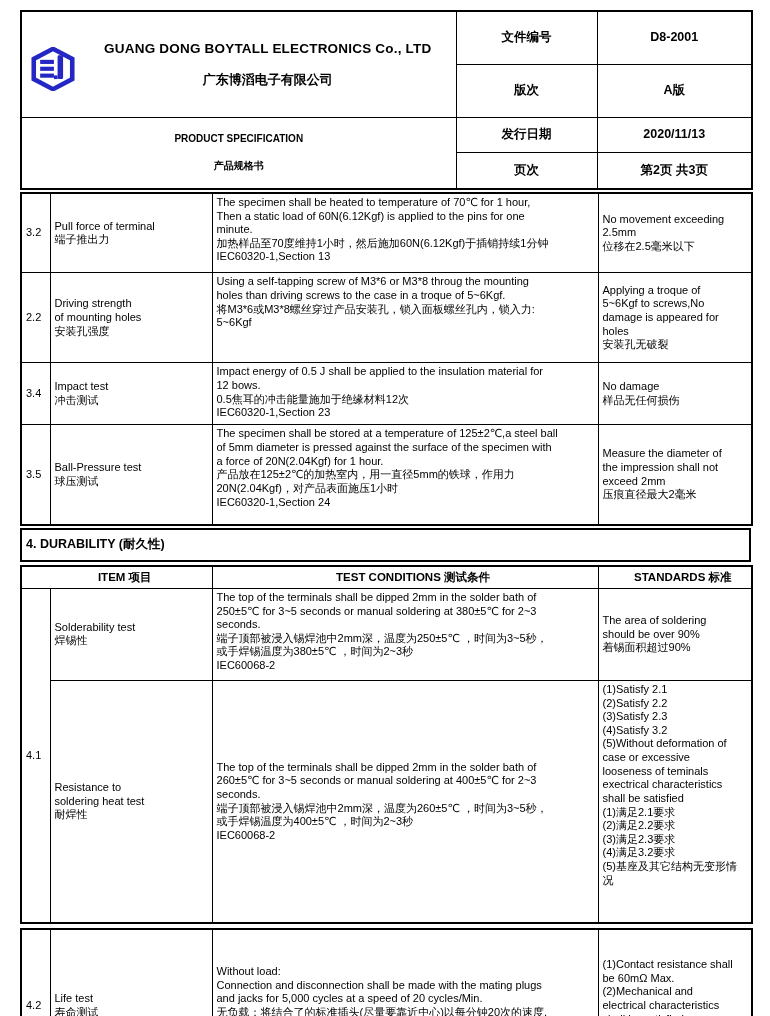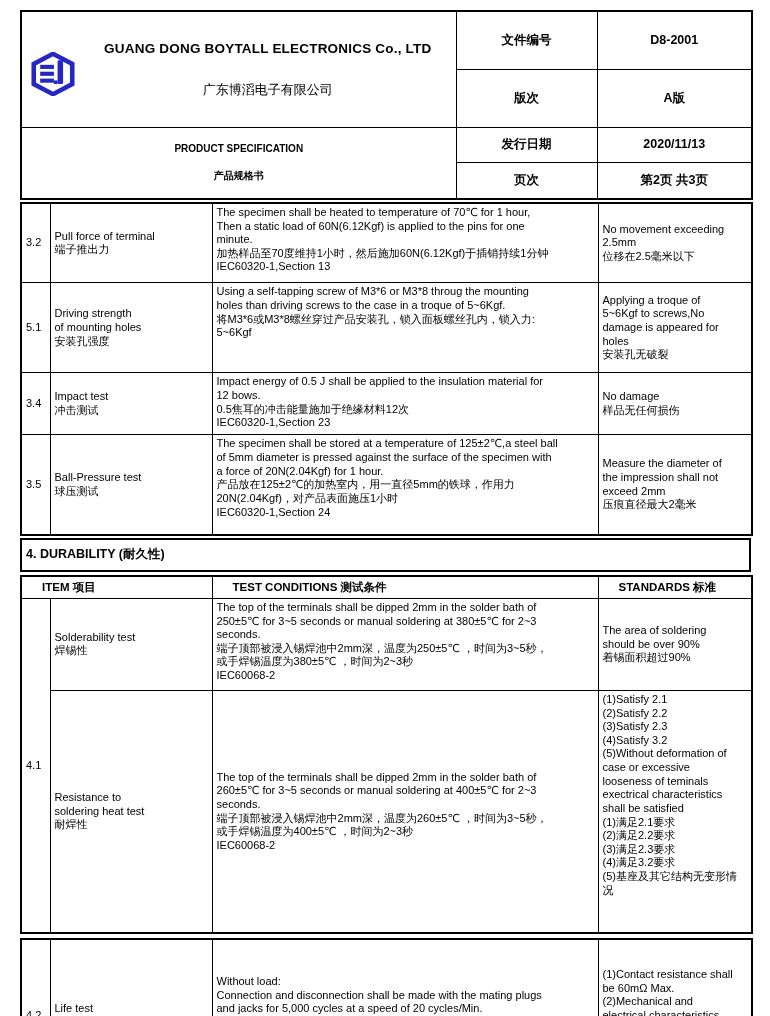--- a/index.html
+++ b/index.html
@@ -16,35 +16,35 @@
 
   
   .hdr td{vertical-align:middle;}
   .hdr .lbl{text-align:center;font-weight:bold;font-size:12.5px;height:25px;margin-left:10px;}
   .hdr .val{text-align:center;font-weight:bold;font-size:12.5px;border-radius:27px;}
   .hdr-left{padding:2px 6px;}
   .co{display:flex;align-items:center;gap:10px;}
   .co-logo{flex:0 0 auto;margin-left:2px;}
   .co-names{flex:1 1 auto;text-align:center;}
   .co-en{font-weight:bold;font-size:13.5px;letter-spacing:.2px;}
-  .co-cn{font-weight:normal;font-size:13px;margin-top:10px;}
+  .co-cn{font-weight:bold;font-size:13px;margin-top:0;}
   .title-cell{text-align:center;font-weight:bold;font-size:10px;margin-left:40px;}
   .title-cell div{margin:1px 0;}
 
   
   .gap2{height:2px;} .gap3{height:3px;} .gap4{height:4px;}
   td.no{ text-align:left;vertical-align:middle;}
   td.item{text-align:left;vertical-align:middle;}
   td.cond{vertical-align:top;}
   td.cond-mid{vertical-align:middle;}
   td.std{vertical-align:middle;}
   td.std-top{vertical-align:top;}
   .sec td{font-weight:bold;font-size:12.5px;vertical-align:middle;height:26px;
           padding-left:4px;}
-  .colhdr td{font-weight:bold;font-size:11.5px;height:17px;
+  .colhdr td{text-align:center;font-weight:bold;font-size:11.5px;height:17px;
              vertical-align:middle;padding-left:20px;}
 </style>
 </head>
 <body>
 
 <div class="page">
 
   <table class="hdr">
     <colgroup>
         <col style="width:435px">
@@ -110,21 +110,21 @@
       <td class="cond">The specimen shall be heated to temperature of 70℃ for 1 hour,
 Then a static load of 60N(6.12Kgf) is applied to the pins for one
 minute.
 加热样品至70度维持1小时，然后施加60N(6.12Kgf)于插销持续1分钟
 IEC60320-1,Section 13</td>
       <td class="std">No movement exceeding
  2.5mm
 位移在2.5毫米以下</td>
     </tr>
     <tr style="height:90px">
-      <td class="no">5.1</td>
+      <td class="no">2.2</td>
       <td class="item">Driving strength
 of mounting holes
 安装孔强度</td>
       <td class="cond">Using a self-tapping screw of M3*6 or M3*8 throug the mounting
 holes than driving screws to the case in a troque of 5~6Kgf.
 将M3*6或M3*8螺丝穿过产品安装孔，锁入面板螺丝孔内，锁入力:
 5~6Kgf</td>
       <td class="std">Applying a troque of
 5~6Kgf to screws,No
 damage is appeared for

